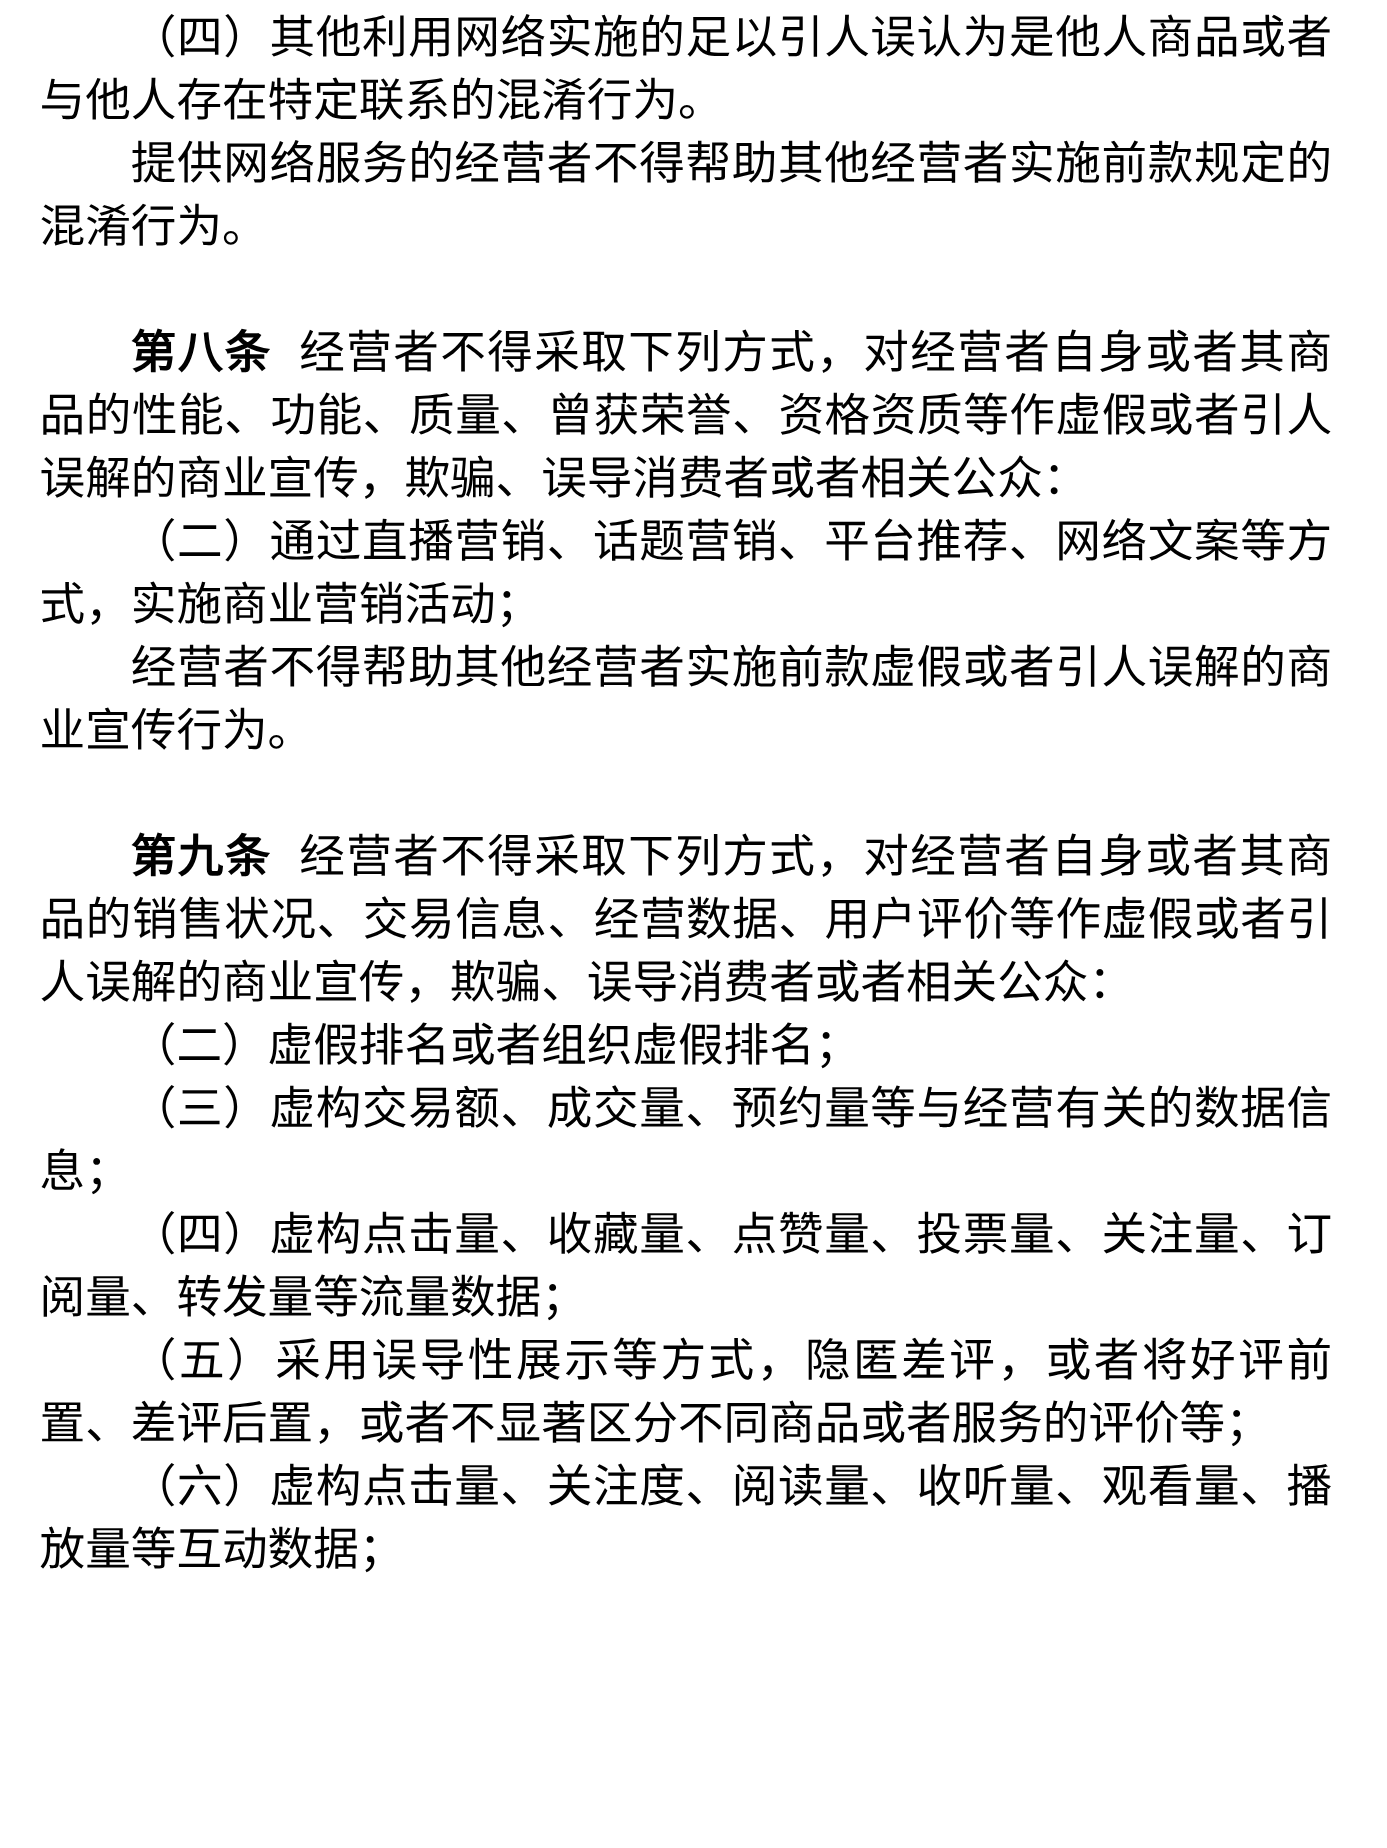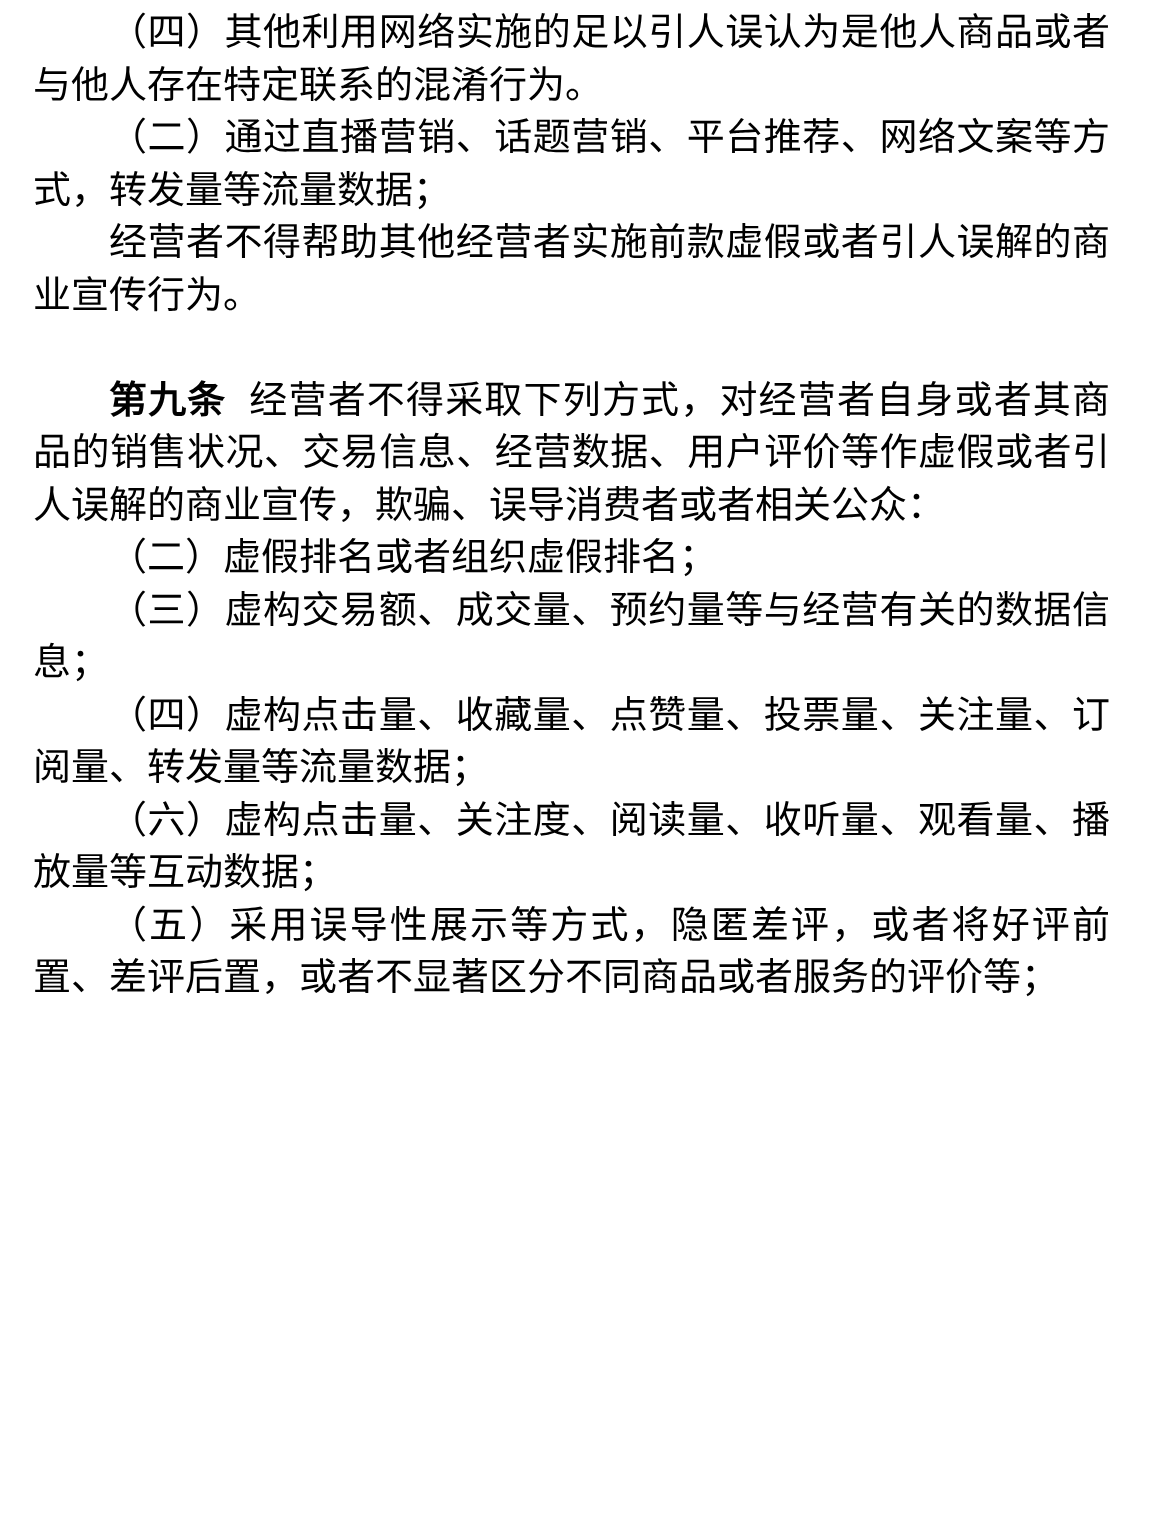--- a/index.html
+++ b/index.html
@@ -39,22 +39,24 @@
     font-weight: 700;
     margin-right: 0.6em;
   }
 </style>
 </head>
 <body>
 
 <div class="doc">
   <div>
       <p class="para"><span>（四）其他利用网络实施的足以引人误认为是他人商品或者与他人存在特定联系的混淆行为。</span></p>
-      <p class="para"><span>（二）通过直播营销、话题营销、平台推荐、网络文案等方式，转发量等流量数据；</span></p>
+      <p class="para"><span>提供网络服务的经营者不得帮助其他经营者实施前款规定的混淆行为。</span></p>
+      <p class="para section-start"><span class="lead">第八条</span><span>经营者不得采取下列方式，对经营者自身或者其商品的性能、功能、质量、曾获荣誉、资格资质等作虚假或者引人误解的商业宣传，欺骗、误导消费者或者相关公众：</span></p>
+      <p class="para"><span>（二）通过直播营销、话题营销、平台推荐、网络文案等方式，实施商业营销活动；</span></p>
       <p class="para"><span>经营者不得帮助其他经营者实施前款虚假或者引人误解的商业宣传行为。</span></p>
       <p class="para section-start"><span class="lead">第九条</span><span>经营者不得采取下列方式，对经营者自身或者其商品的销售状况、交易信息、经营数据、用户评价等作虚假或者引人误解的商业宣传，欺骗、误导消费者或者相关公众：</span></p>
       <p class="para"><span>（二）虚假排名或者组织虚假排名；</span></p>
       <p class="para"><span>（三）虚构交易额、成交量、预约量等与经营有关的数据信息；</span></p>
       <p class="para"><span>（四）虚构点击量、收藏量、点赞量、投票量、关注量、订阅量、转发量等流量数据；</span></p>
+      <p class="para"><span>（五）采用误导性展示等方式，隐匿差评，或者将好评前置、差评后置，或者不显著区分不同商品或者服务的评价等；</span></p>
       <p class="para"><span>（六）虚构点击量、关注度、阅读量、收听量、观看量、播放量等互动数据；</span></p>
-      <p class="para"><span>（五）采用误导性展示等方式，隐匿差评，或者将好评前置、差评后置，或者不显著区分不同商品或者服务的评价等；</span></p>
     </div>
 </div>
 
 </body></html>

